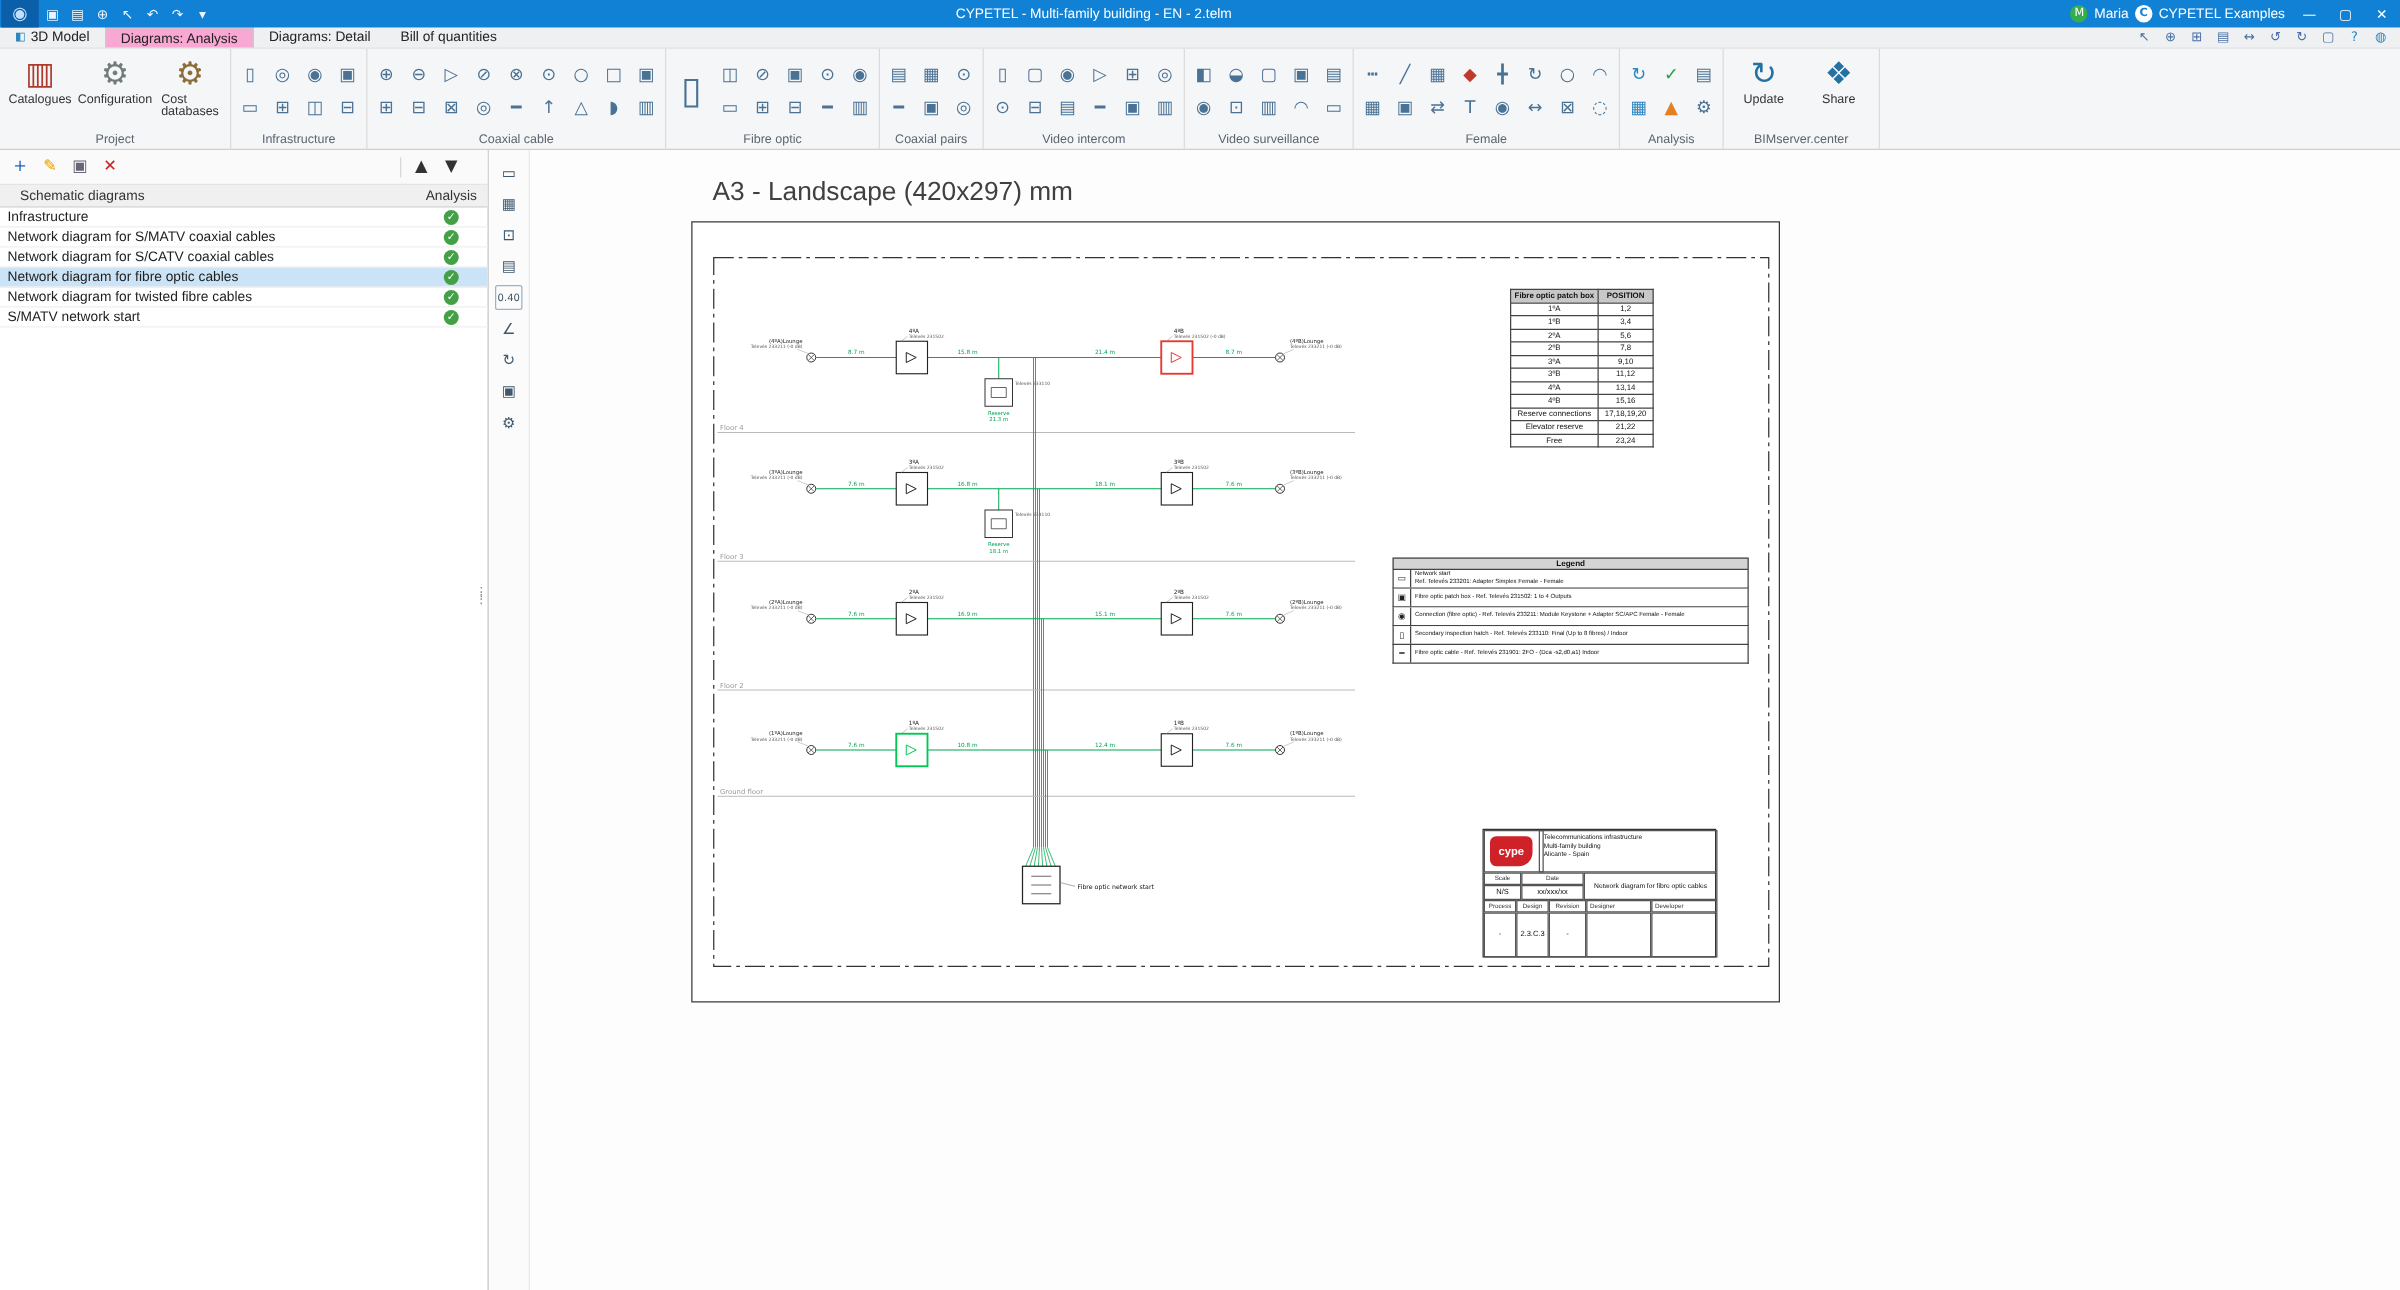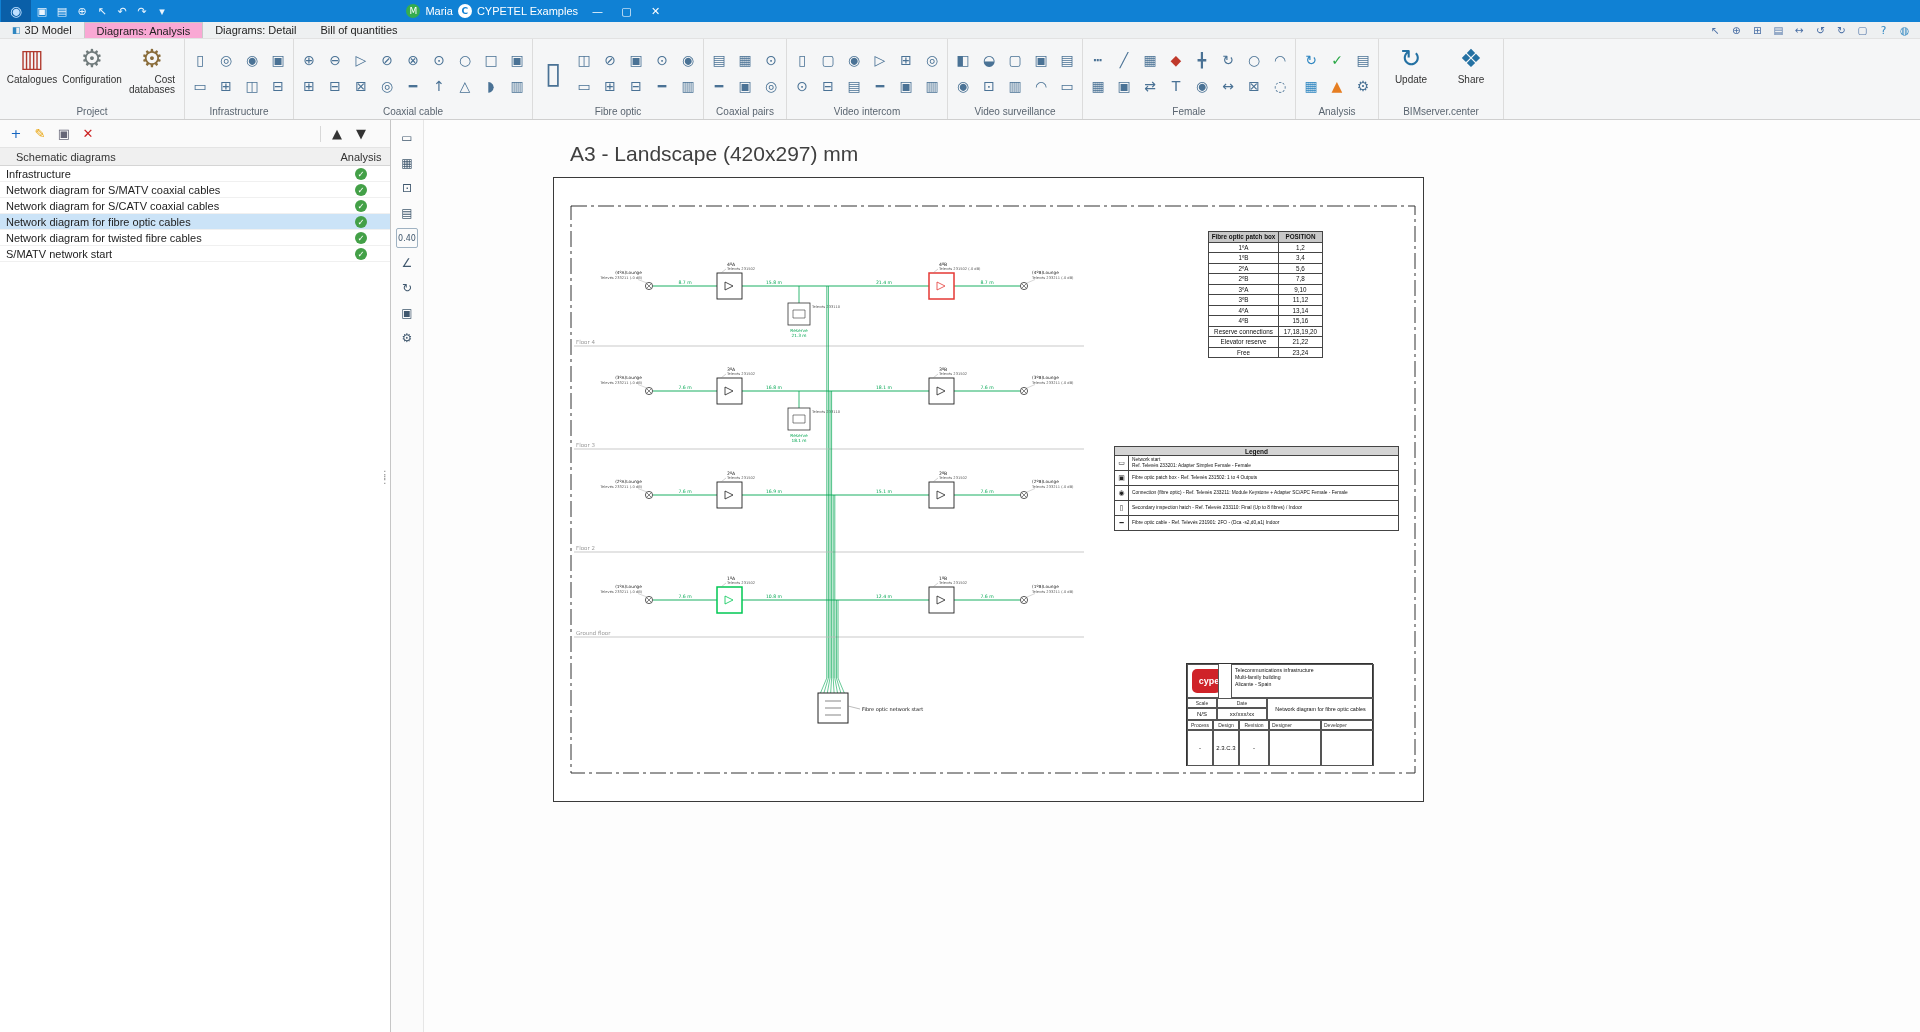--- a/index.html
+++ b/index.html
@@ -32,21 +32,21 @@
   .ttic{width:19px;height:15px;display:flex;align-items:center;justify-content:center;font-size:10.5px;color:#4a6fa5}
 
   
   .ribbon{position:absolute;top:39px;left:0;width:1920px;height:81px;background:#f5f6f7;
     border-bottom:1px solid #cfcfcf;display:flex;z-index:30}
   .rgroup{display:flex;flex-direction:column;border-right:1px solid #dcdcdc;padding:1px 3px 0 3px}
   .rbody{display:flex;align-items:center;gap:2px;height:65px}
   .rlabel{height:14px;line-height:13px;text-align:center;font-size:10px;color:#5a6570;white-space:nowrap;padding:0 4px}
   .rbig{width:58px;height:62px;display:flex;flex-direction:column;align-items:center;border-radius:2px;cursor:default}
   .rbig-ic{height:33px;display:flex;align-items:center;justify-content:center;font-size:25px}
-  .rbig-lb{font-size:10px;line-height:10.5px;text-align:right;color:#333;white-space:pre-line}
+  .rbig-lb{font-size:10px;line-height:10.5px;text-align:left;color:#333;white-space:pre-line}
   .ricol{display:flex;flex-direction:column;gap:3px}
   .rirow{display:flex;gap:2px}
   .ric{width:24px;height:23px;display:flex;align-items:center;justify-content:center;font-size:14px;
     color:#4a7295;border-radius:2px;cursor:default}
   .rtall{width:34px;height:50px;display:flex;align-items:center;justify-content:center;font-size:30px;color:#4a7295}
 
   
   .main{position:absolute;top:120px;left:0;width:1920px;height:912px;display:flex}
   .leftpanel{position:relative;width:391px;background:#fff;border-right:1px solid #c6c6c6;flex:none}
   .lp-toolbar{height:28px;display:flex;align-items:center;gap:4px;padding:0 6px;background:#fafafa;border-bottom:1px solid #e4e4e4}
@@ -106,20 +106,21 @@
     <div id="quickIcons" style="display:flex">
         <div class="qicon ig">▣</div>
         <div class="qicon ig">▤</div>
         <div class="qicon ig">⊕</div>
         <div class="qicon ig">↖</div>
         <div class="qicon ig">↶</div>
         <div class="qicon ig">↷</div>
         <div class="qicon ig">▾</div>
       </div>
   </div>
+  <div class="tb-title">CYPETEL - Multi-family building - EN - 2.telm</div>
   <div class="tb-right">
     <span class="avatar ig">M</span>
     <span>Maria</span>
     <span class="bimlogo ig">C</span>
     <span>CYPETEL Examples</span>
     <div id="winControls" style="display:flex">
         <div class="winbtn ig">—</div>
         <div class="winbtn ig">▢</div>
         <div class="winbtn ig">✕</div>
       </div>
@@ -682,21 +683,21 @@
             <div class="lg-row">
               <div class="lg-ic ig">━</div>
               <div class="lg-tx">
                 <div>Fibre optic cable - Ref. Televés 231901: 2FO - (Dca -s2,d0,a1) Indoor</div>
               </div>
             </div>
           </div>
       </div>
 
       <div class="titleblock">
-        <div class="tbk" style="left:0;top:0;width:32px;height:34px">
+        <div class="tbk" style="left:0;top:0;width:48px;height:34px">
           <div class="cypelogo">cype</div>
         </div>
         <div class="tbk comp" style="left:44px;top:0;width:143px;height:34px">
           <div>Telecommunications infrastructure</div>
           <div>Multi-family building</div>
           <div>Alicante - Spain</div>
         </div>
         <div class="tbk h" style="left:0;top:34px;width:30px;height:10px">Scale</div>
         <div class="tbk h" style="left:30px;top:34px;width:50px;height:10px">Date</div>
         <div class="tbk v" style="left:80px;top:34px;width:107px;height:22px;font-size:5.4px;text-align:center">Network diagram for fibre optic cables</div>

